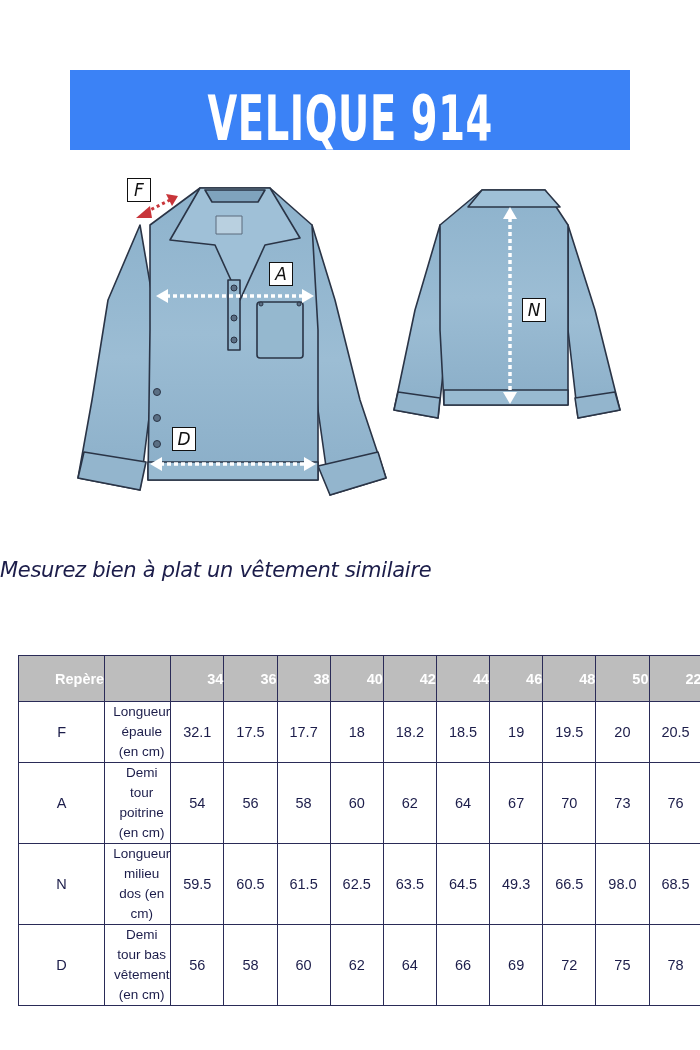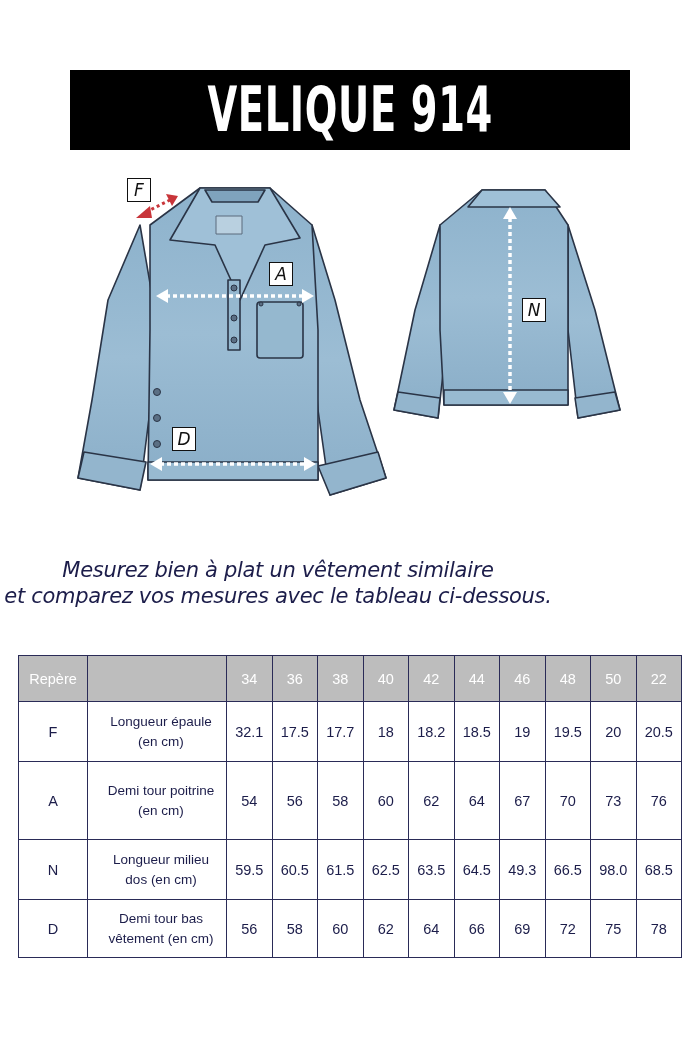--- a/index.html
+++ b/index.html
@@ -1,50 +1,50 @@
 <!DOCTYPE html>
 <html><head>
 <meta charset="utf-8">
 <style>
   * { box-sizing: border-box; margin: 0; padding: 0; }
   html, body { width: 700px; height: 1050px; background: #ffffff; overflow: hidden; }
   body { position: relative; font-family: "Liberation Sans", sans-serif; color: #1c1d4a; }
 
   .title-banner {
     position: absolute; left: 70px; top: 70px; width: 560px; height: 80px;
-    background: #000000; display: flex; align-items: center; justify-content: center;
+    background: #3b82f6; display: flex; align-items: flex-end; justify-content: center;
   }
   .title-text {
     color: #ffffff; font-family: "DejaVu Sans", sans-serif; font-weight: bold;
     font-size: 62px; letter-spacing: 1px; transform: scaleX(0.62); white-space: nowrap;
     line-height: 1;
   }
 
   .illustrations { position: absolute; left: 0; top: 160px; width: 700px; height: 360px; }
   .illustrations svg { position: absolute; left: 0; top: 0; }
 
   .label-box {
     position: absolute; background: #ffffff; border: 1.5px solid #111;
     font-family: "DejaVu Sans", sans-serif; font-style: italic; font-size: 17px;
     color: #111; width: 24px; height: 24px; line-height: 22px; text-align: center;
   }
 
   .instructions {
-    position: absolute; left: 0; top: 557px; width: 556px; text-align: center;
+    position: absolute; left: 0; top: 557px; width: 556px; text-align: left;
     font-family: "DejaVu Sans", sans-serif; font-style: italic; font-size: 21px;
     line-height: 26px; color: #1c1d4a; letter-spacing: -0.3px;
   }
 
   .size-table {
     position: absolute; left: 18px; top: 655px; width: 664px;
     border-collapse: collapse; font-family: "Liberation Sans", sans-serif; color: #1c1d4a;
   }
   .size-table th, .size-table td { border: 1.2px solid #2a2b57; text-align: center; vertical-align: middle; }
   .size-table th {
-    background: #bdbdbd; color: #ffffff; font-weight: normal; font-size: 14.5px; height: 46px;
+    background: #bdbdbd; color: #ffffff; font-weight: bold; font-size: 14.5px; height: 46px; padding-left: 36px;
   }
   .size-table td { font-size: 14.5px; }
   .size-table td.desc { text-align: center; padding-left: 8px; font-size: 13.5px; line-height: 20px; }
   .size-table tr.row-F td { height: 60px; }
   .size-table tr.row-A td { height: 78px; }
   .size-table tr.row-N td { height: 60px; }
   .size-table tr.row-D td { height: 58px; }
   .col-rep { width: 69px; }
   .col-desc { width: 139px; }
 </style>
@@ -135,21 +135,20 @@
   </svg>
 
   <div class="label-box" style="left:127px; top:18px;">F</div>
   <div class="label-box" style="left:269px; top:102px;">A</div>
   <div class="label-box" style="left:172px; top:267px;">D</div>
   <div class="label-box" style="left:522px; top:138px;">N</div>
 </div>
 
 <div class="instructions">
   <div>Mesurez bien à plat un vêtement similaire</div>
-  <div>et comparez vos mesures avec le tableau ci-dessous.</div>
 </div>
 
 <table class="size-table">
   <thead>
     <tr>
       <th class="col-rep">Repère</th>
       <th class="col-desc"></th>
       <th>34</th>
       <th>36</th>
       <th>38</th>

